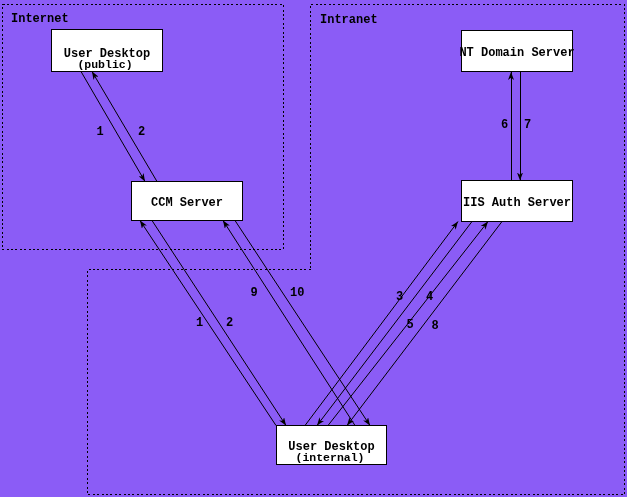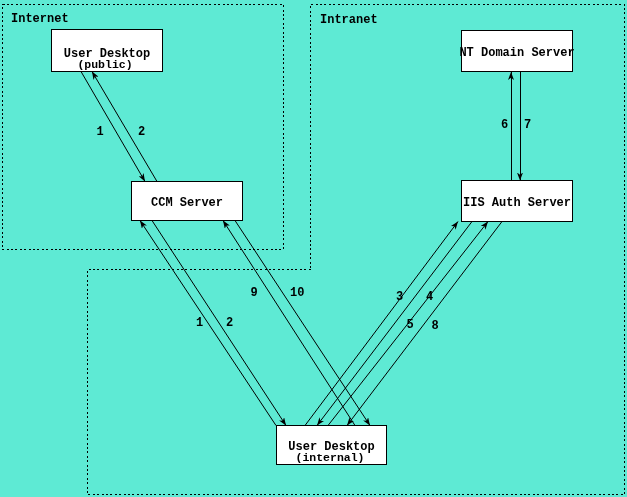--- a/index.html
+++ b/index.html
@@ -1,20 +1,20 @@
 <!DOCTYPE html>
 <html><head>
 <meta charset="utf-8">
 <style>
   html, body { margin: 0; padding: 0; background: #ffffff; }
   .canvas {
     position: relative;
     width: 627px;
     height: 497px;
-    background: #5eead4;
+    background: #8b5cf6;
     overflow: hidden;
   }
   svg { display: block; }
   text {
     fill: #000000;
     font-family: "Liberation Mono", "DejaVu Sans Mono", monospace;
     font-weight: bold;
   }
   .zone-label  { font-size: 12px; }
   .edge-label  { font-size: 12px; }

